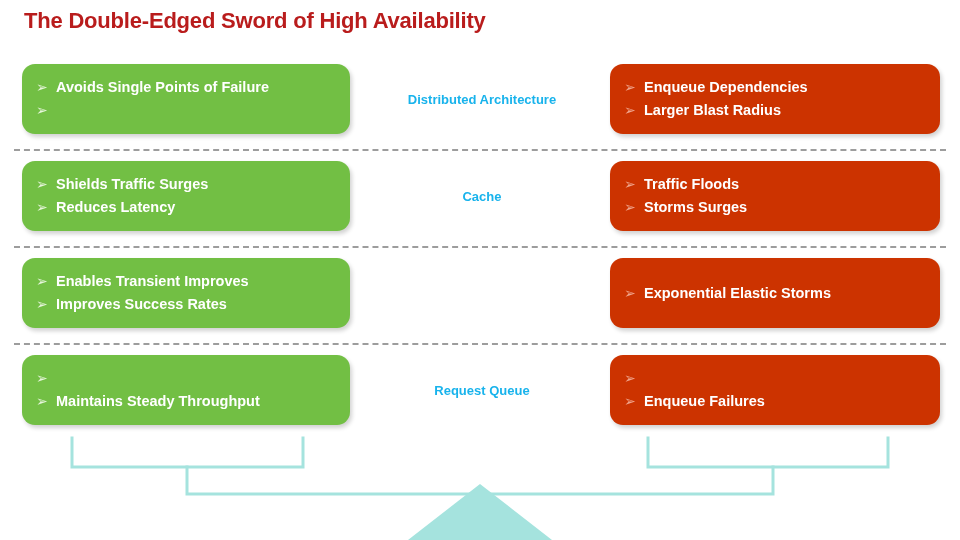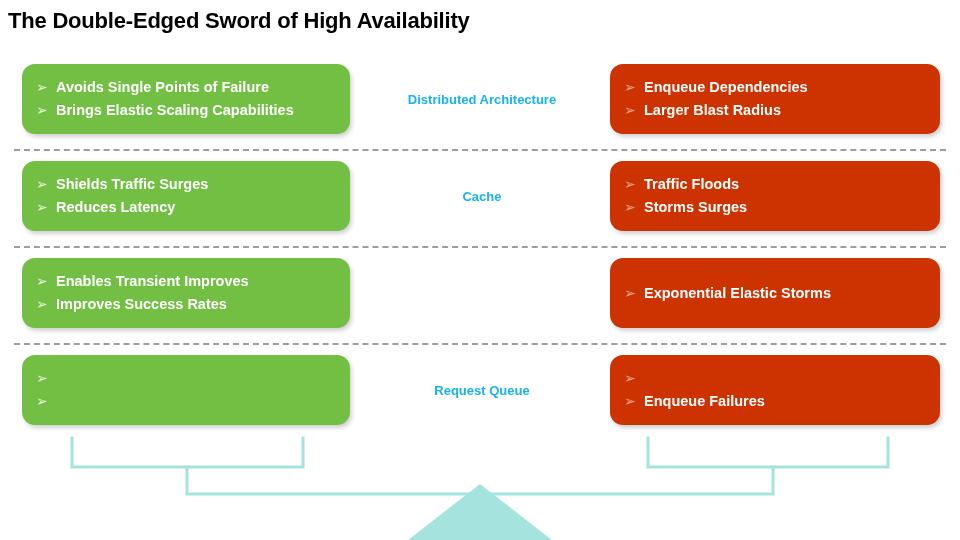--- a/index.html
+++ b/index.html
@@ -2,22 +2,22 @@
 <html><head>
 <meta charset="utf-8">
 <style>
   html,body{margin:0;padding:0;}
   body{
     width:960px;height:540px;overflow:hidden;background:#ffffff;
     font-family:"Liberation Sans","DejaVu Sans",sans-serif;
     position:relative;
   }
   #page-title{
-    position:absolute;left:8px;top:8px;
-    font-size:22px;font-weight:bold;color:#000000;
+    position:absolute;left:24px;top:8px;
+    font-size:22px;font-weight:bold;color:#b91c1c;
     letter-spacing:-0.2px;white-space:nowrap;
   }
   .rows{position:absolute;left:0;top:60px;width:960px;}
   .row{position:relative;height:97px;}
   .row-inner{position:relative;height:78px;}
 
   .pill{
     position:absolute;top:4px;height:70px;
     border-radius:13px;
     box-sizing:border-box;
@@ -67,21 +67,20 @@
 
   <div class="row">
     <div class="row-inner">
       <div class="pill left">
         <div class="bullet">
           <span class="mark">➢</span>
           <span class="txt">Avoids Single Points of Failure</span>
         </div>
         <div class="bullet">
           <span class="mark">➢</span>
-          <span class="txt">Brings Elastic Scaling Capabilities</span>
         </div>
       </div>
       <div class="center-label">Distributed Architecture</div>
       <div class="pill right">
         <div class="bullet">
           <span class="mark">➢</span>
           <span class="txt">Enqueue Dependencies</span>
         </div>
         <div class="bullet">
           <span class="mark">➢</span>
@@ -142,20 +141,21 @@
   </div>
 
   <div class="row">
     <div class="row-inner">
       <div class="pill left">
         <div class="bullet">
           <span class="mark">➢</span>
         </div>
         <div class="bullet">
           <span class="mark">➢</span>
+          <span class="txt">Maintains Steady Throughput</span>
         </div>
       </div>
       <div class="center-label">Request Queue</div>
       <div class="pill right">
         <div class="bullet">
           <span class="mark">➢</span>
         </div>
         <div class="bullet">
           <span class="mark">➢</span>
           <span class="txt">Enqueue Failures</span>

